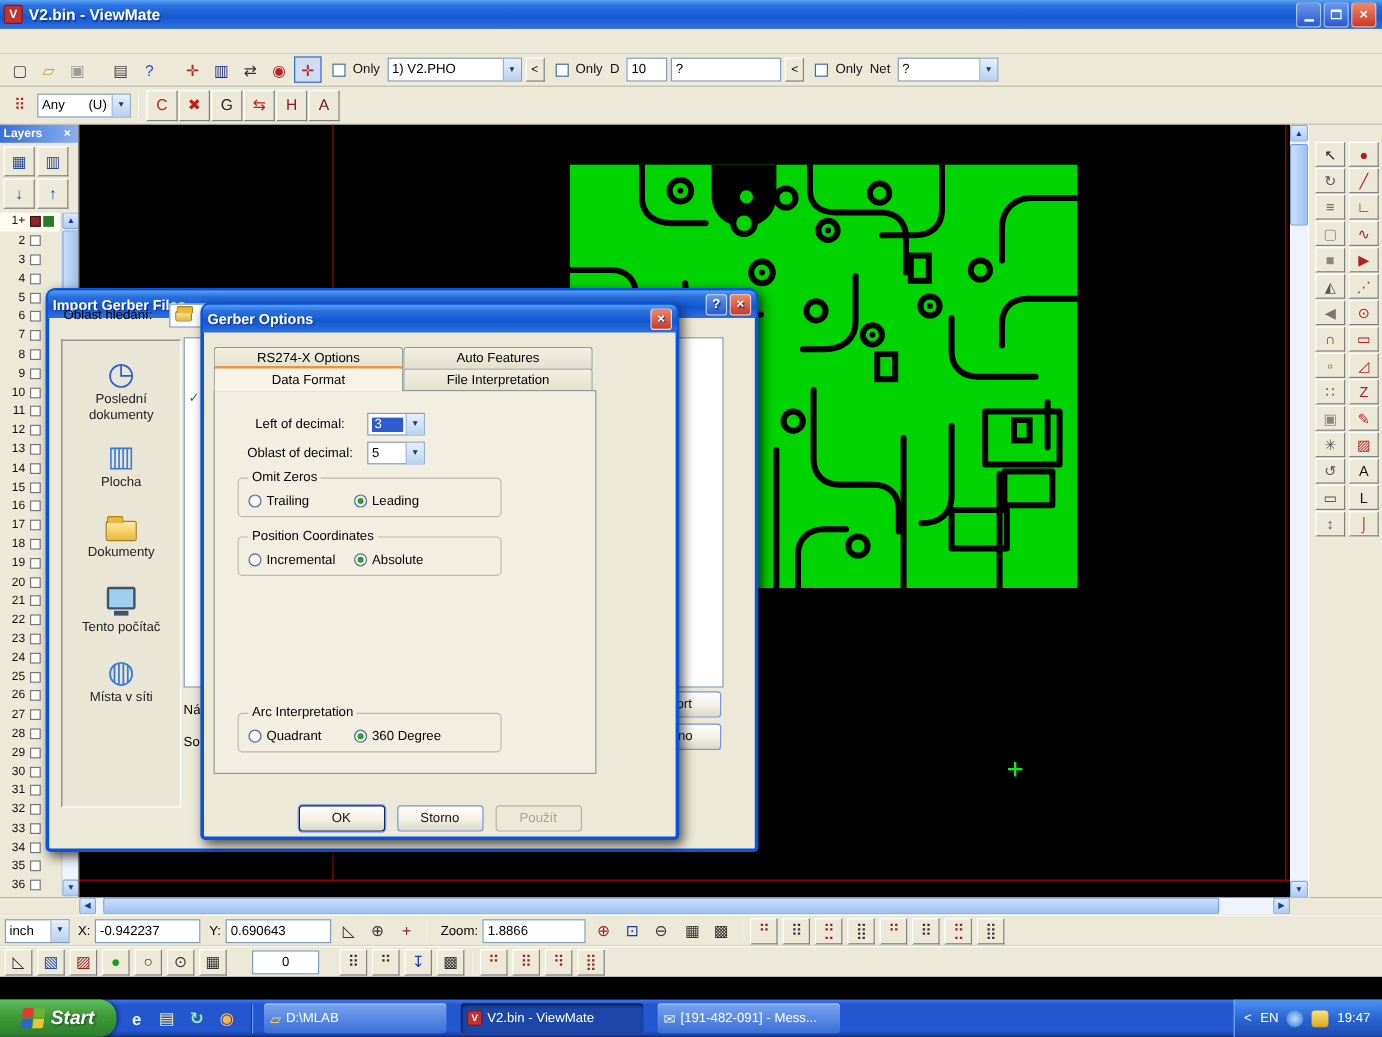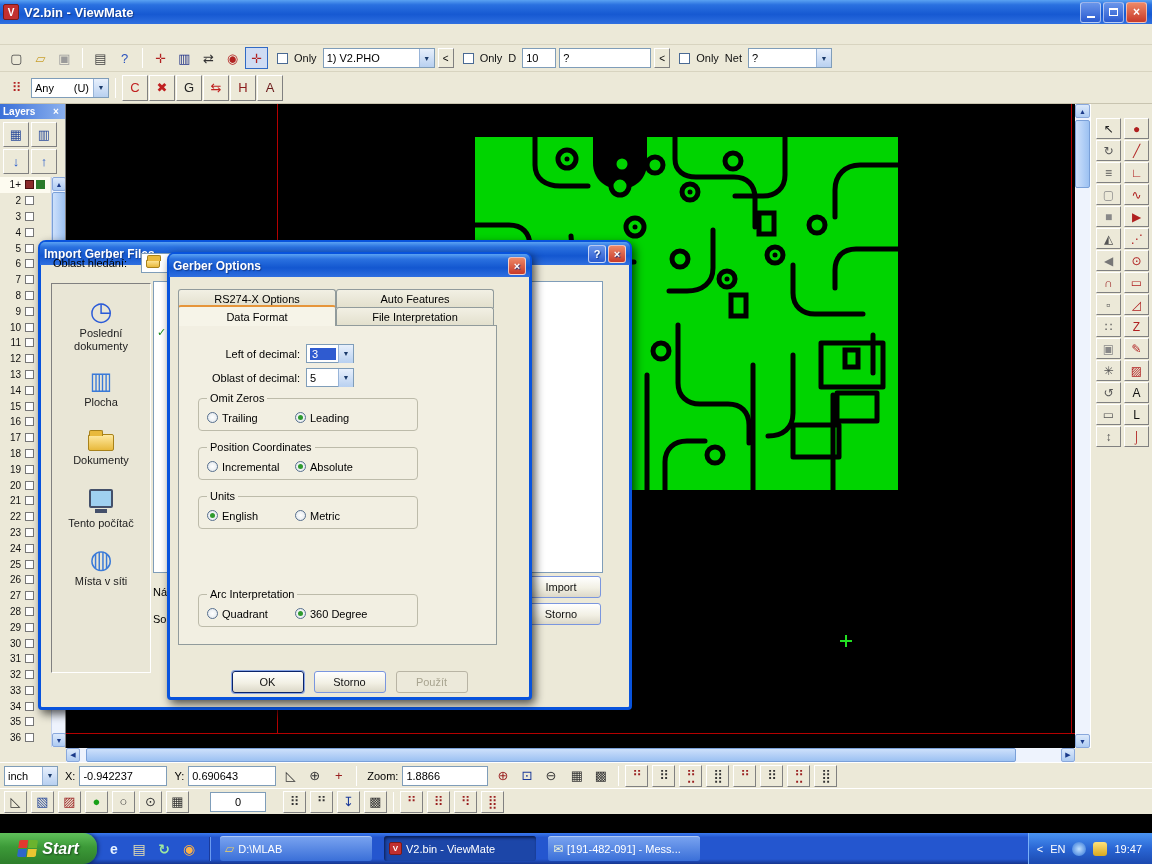--- a/index.html
+++ b/index.html
@@ -106,25 +106,25 @@
 .place .pic{font-size:26px;line-height:1;}
 .place .plab{font-size:11px;color:#222;text-align:center;line-height:1.15;}
 .fold{width:26px;height:17px;background:linear-gradient(#ffe9a0,#e8b93c);border:1px solid #a8821a;border-radius:2px;position:relative;margin-top:8px;}
 .fold::before{content:"";position:absolute;left:0;top:-5px;width:12px;height:5px;background:#e8b93c;border:1px solid #a8821a;border-bottom:none;border-radius:2px 2px 0 0;}
 .comp{width:24px;height:19px;border:2px solid #44506a;border-radius:2px;background:#9fd0f0;position:relative;margin-top:5px;}
 .comp::after{content:"";position:absolute;left:4px;bottom:-7px;width:12px;height:4px;background:#44506a;}
 #filelist{position:absolute;left:112px;top:38px;width:450px;height:292px;background:#fff;border:1px solid #7f9db9;padding:40px 0 0 3px;display:flex;flex-direction:column;gap:13px;}
 #filelist .fic{font-size:11px;font-weight:bold;line-height:1;color:#1a8a1a;}
 #look-combo{position:absolute;left:100px;top:10px;width:368px;}
 
-#gerber-dialog{left:167px;top:252px;width:365px;height:448px;z-index:60;}
+#gerber-dialog{left:167px;top:252px;width:399px;height:448px;z-index:60;}
 .tab{position:absolute;height:19px;width:158px;border:1px solid #919b9c;border-bottom:none;border-radius:3px 3px 0 0;background:linear-gradient(#f2f0e4,#e2dfcc);display:flex;align-items:center;justify-content:center;font-size:11px;}
 .tab.active{height:21px;background:#f6f4e8;border-top:2px solid #e6953a;z-index:3;font-weight:normal;}
 #tabpage{position:absolute;left:8px;top:70px;width:319px;height:320px;border:1px solid #919b9c;background:#f2efe2;}
-.fr-label{position:absolute;font-size:11px;text-align:right;width:100px;}
+.fr-label{position:absolute;font-size:11px;text-align:center;width:100px;}
 .mini-combo{position:absolute;width:48px;height:19px;}
 .mini-combo .cv.hl{background:#2f5bd0;color:#fff;padding:0 2px;}
 .grp{position:absolute;left:28px;width:220px;height:33px;border:1px solid #bdbbaa;border-radius:4px;background:#f2efe2;display:flex;align-items:center;padding:6px 0 0 8px;}
 .gtitle{position:absolute;top:-7px;left:8px;background:#f2efe2;padding:0 3px;font-size:11px;}
 .opt{display:flex;align-items:center;width:88px;}
 .grp.three .opt{width:auto;margin-right:9px;}
 .radio{width:11px;height:11px;border-radius:50%;border:1px solid #58708e;background:radial-gradient(#fff,#dfe5ea);position:relative;flex:none;}
 .radio.sel::after{content:"";position:absolute;left:2px;top:2px;width:5px;height:5px;border-radius:50%;background:#2f9a2f;}
 .rlabel{font-size:11px;margin-left:4px;white-space:nowrap;}
 #gerber-buttons{position:absolute;left:0;top:416px;width:100%;display:flex;justify-content:center;gap:10px;}
@@ -822,31 +822,20 @@
     <span class="gtitle">Position Coordinates</span>
     <span class="opt">
         <span class="radio"></span>
         <span class="rlabel">Incremental</span>
       </span>
     <span class="opt">
         <span class="radio sel"></span>
         <span class="rlabel">Absolute</span>
       </span>
   </div>
-  <div class="grp" style="top:241px">
-    <span class="gtitle">Units</span>
-    <span class="opt">
-        <span class="radio sel"></span>
-        <span class="rlabel">English</span>
-      </span>
-    <span class="opt">
-        <span class="radio"></span>
-        <span class="rlabel">Metric</span>
-      </span>
-  </div>
   <div class="grp" style="top:339px">
     <span class="gtitle">Arc Interpretation</span>
     <span class="opt">
         <span class="radio"></span>
         <span class="rlabel">Quadrant</span>
       </span>
     <span class="opt">
         <span class="radio sel"></span>
         <span class="rlabel">360 Degree</span>
       </span>

